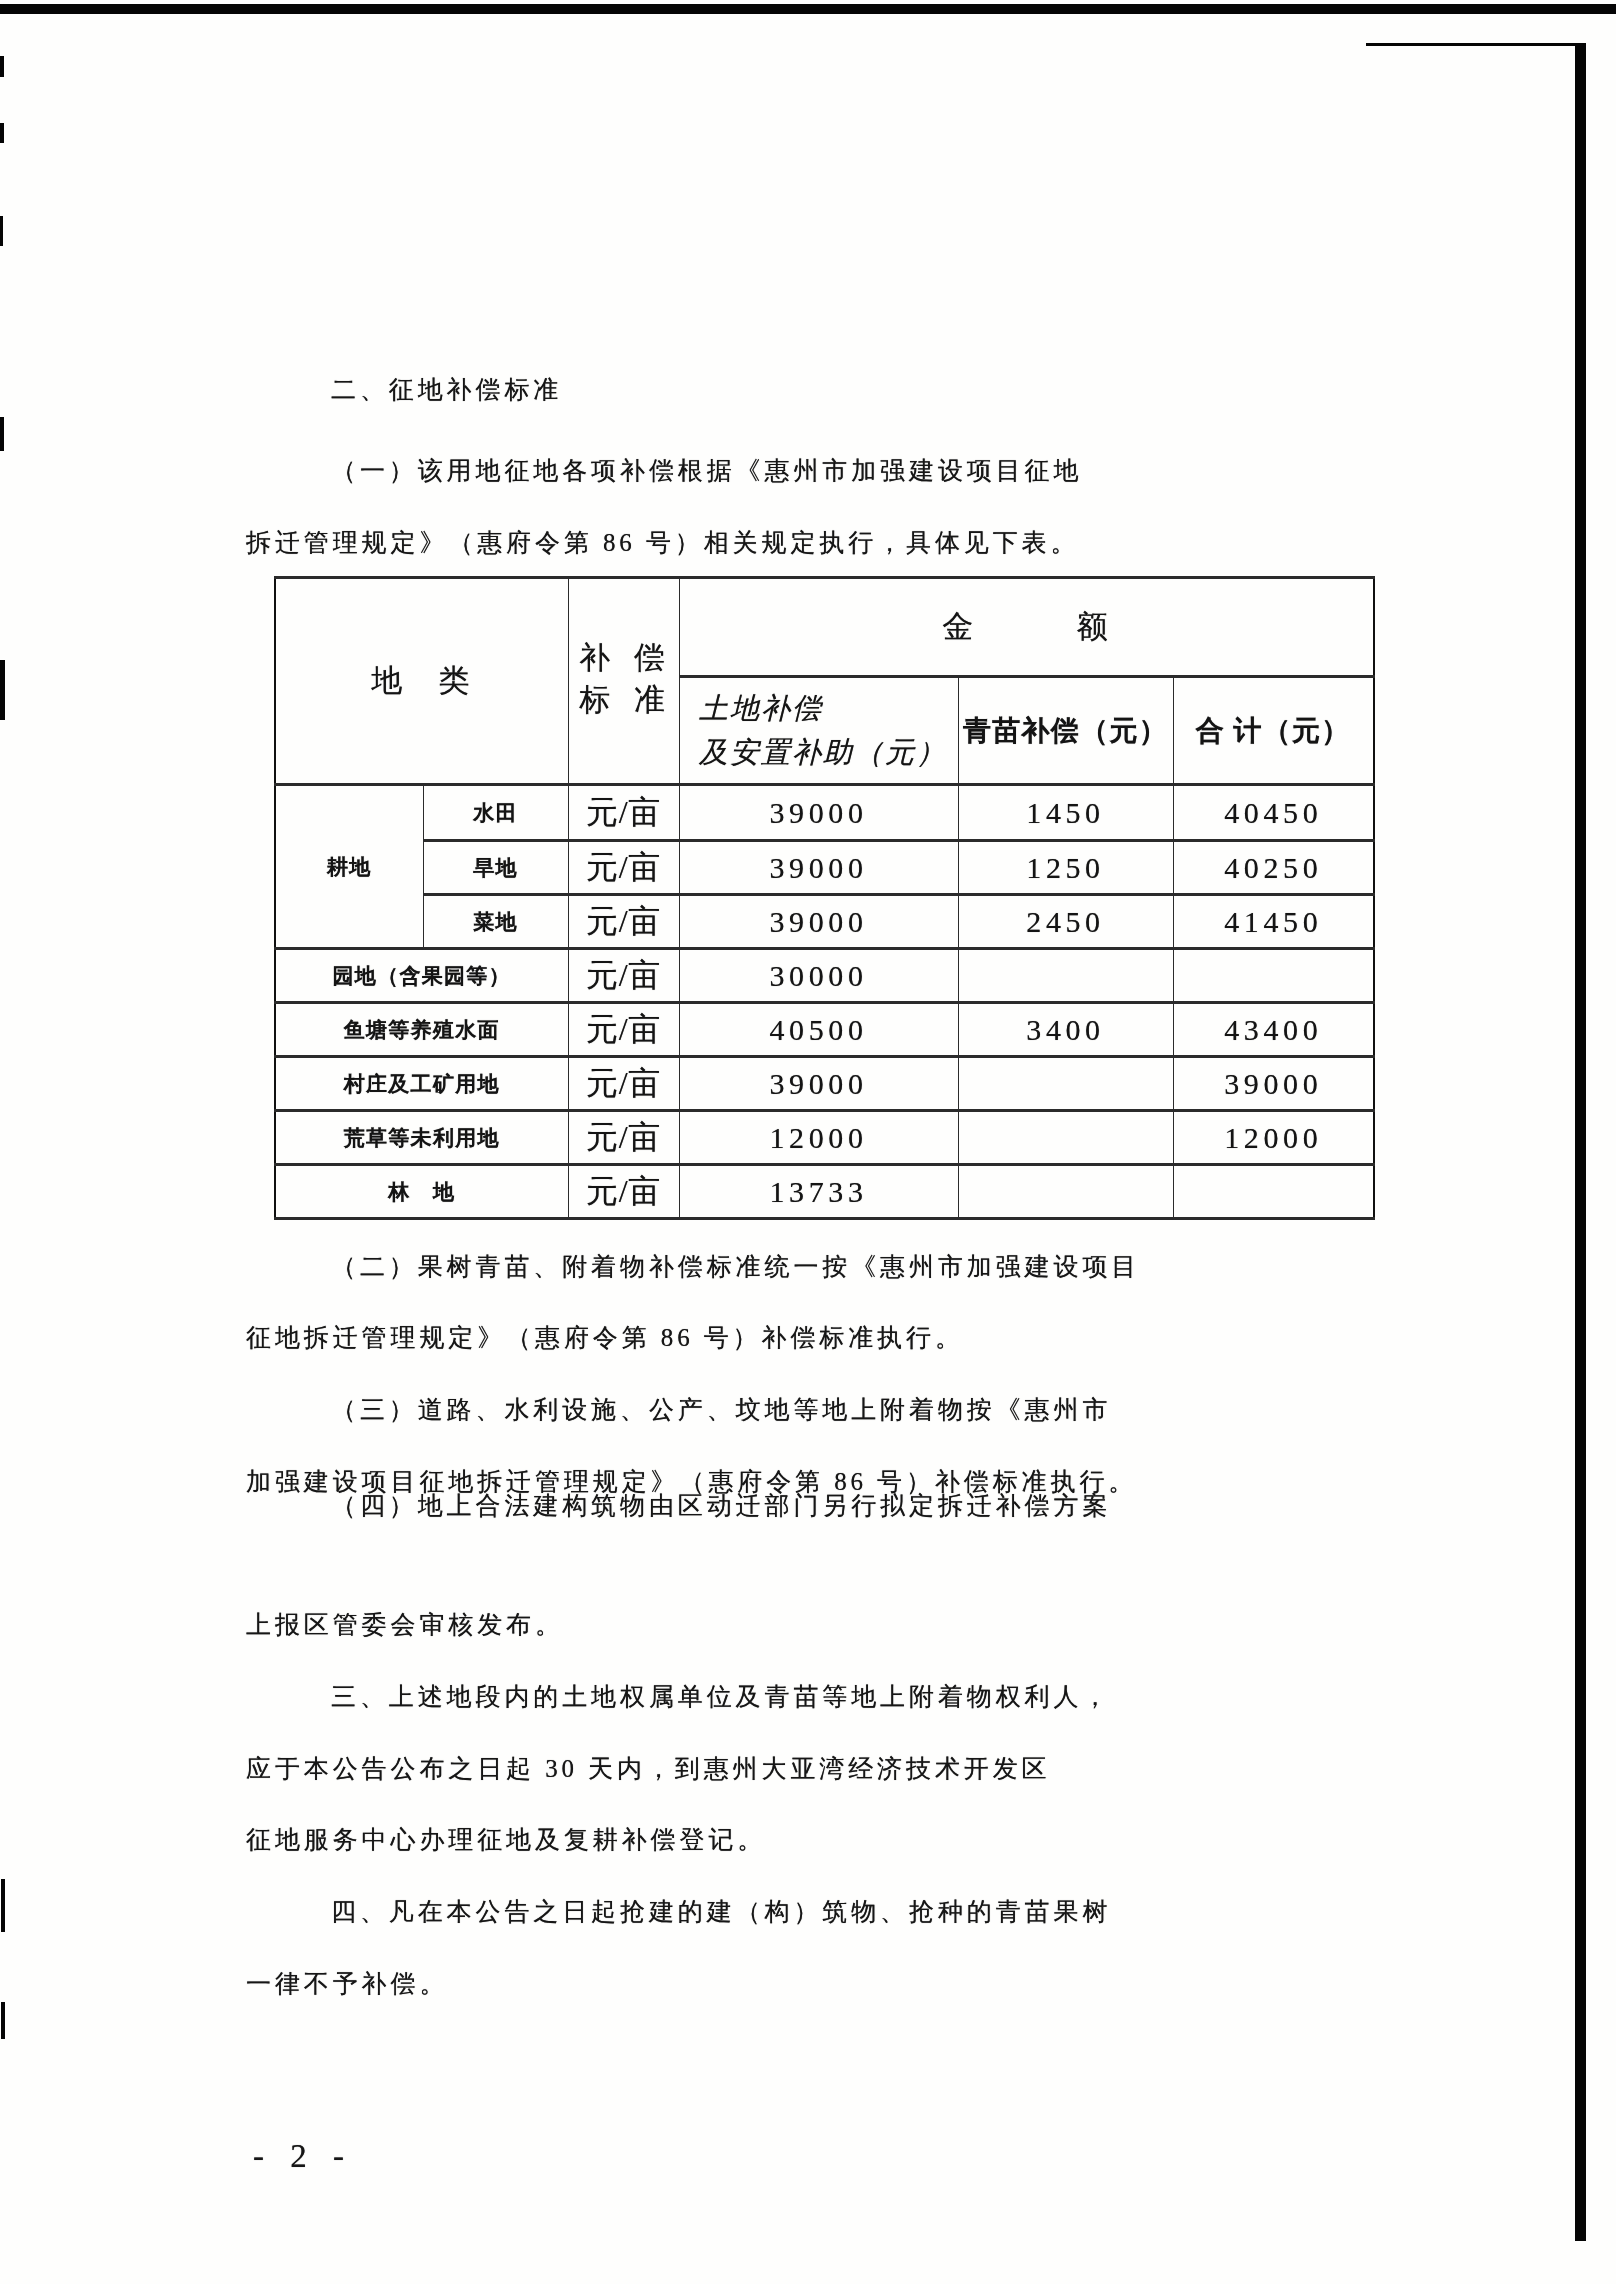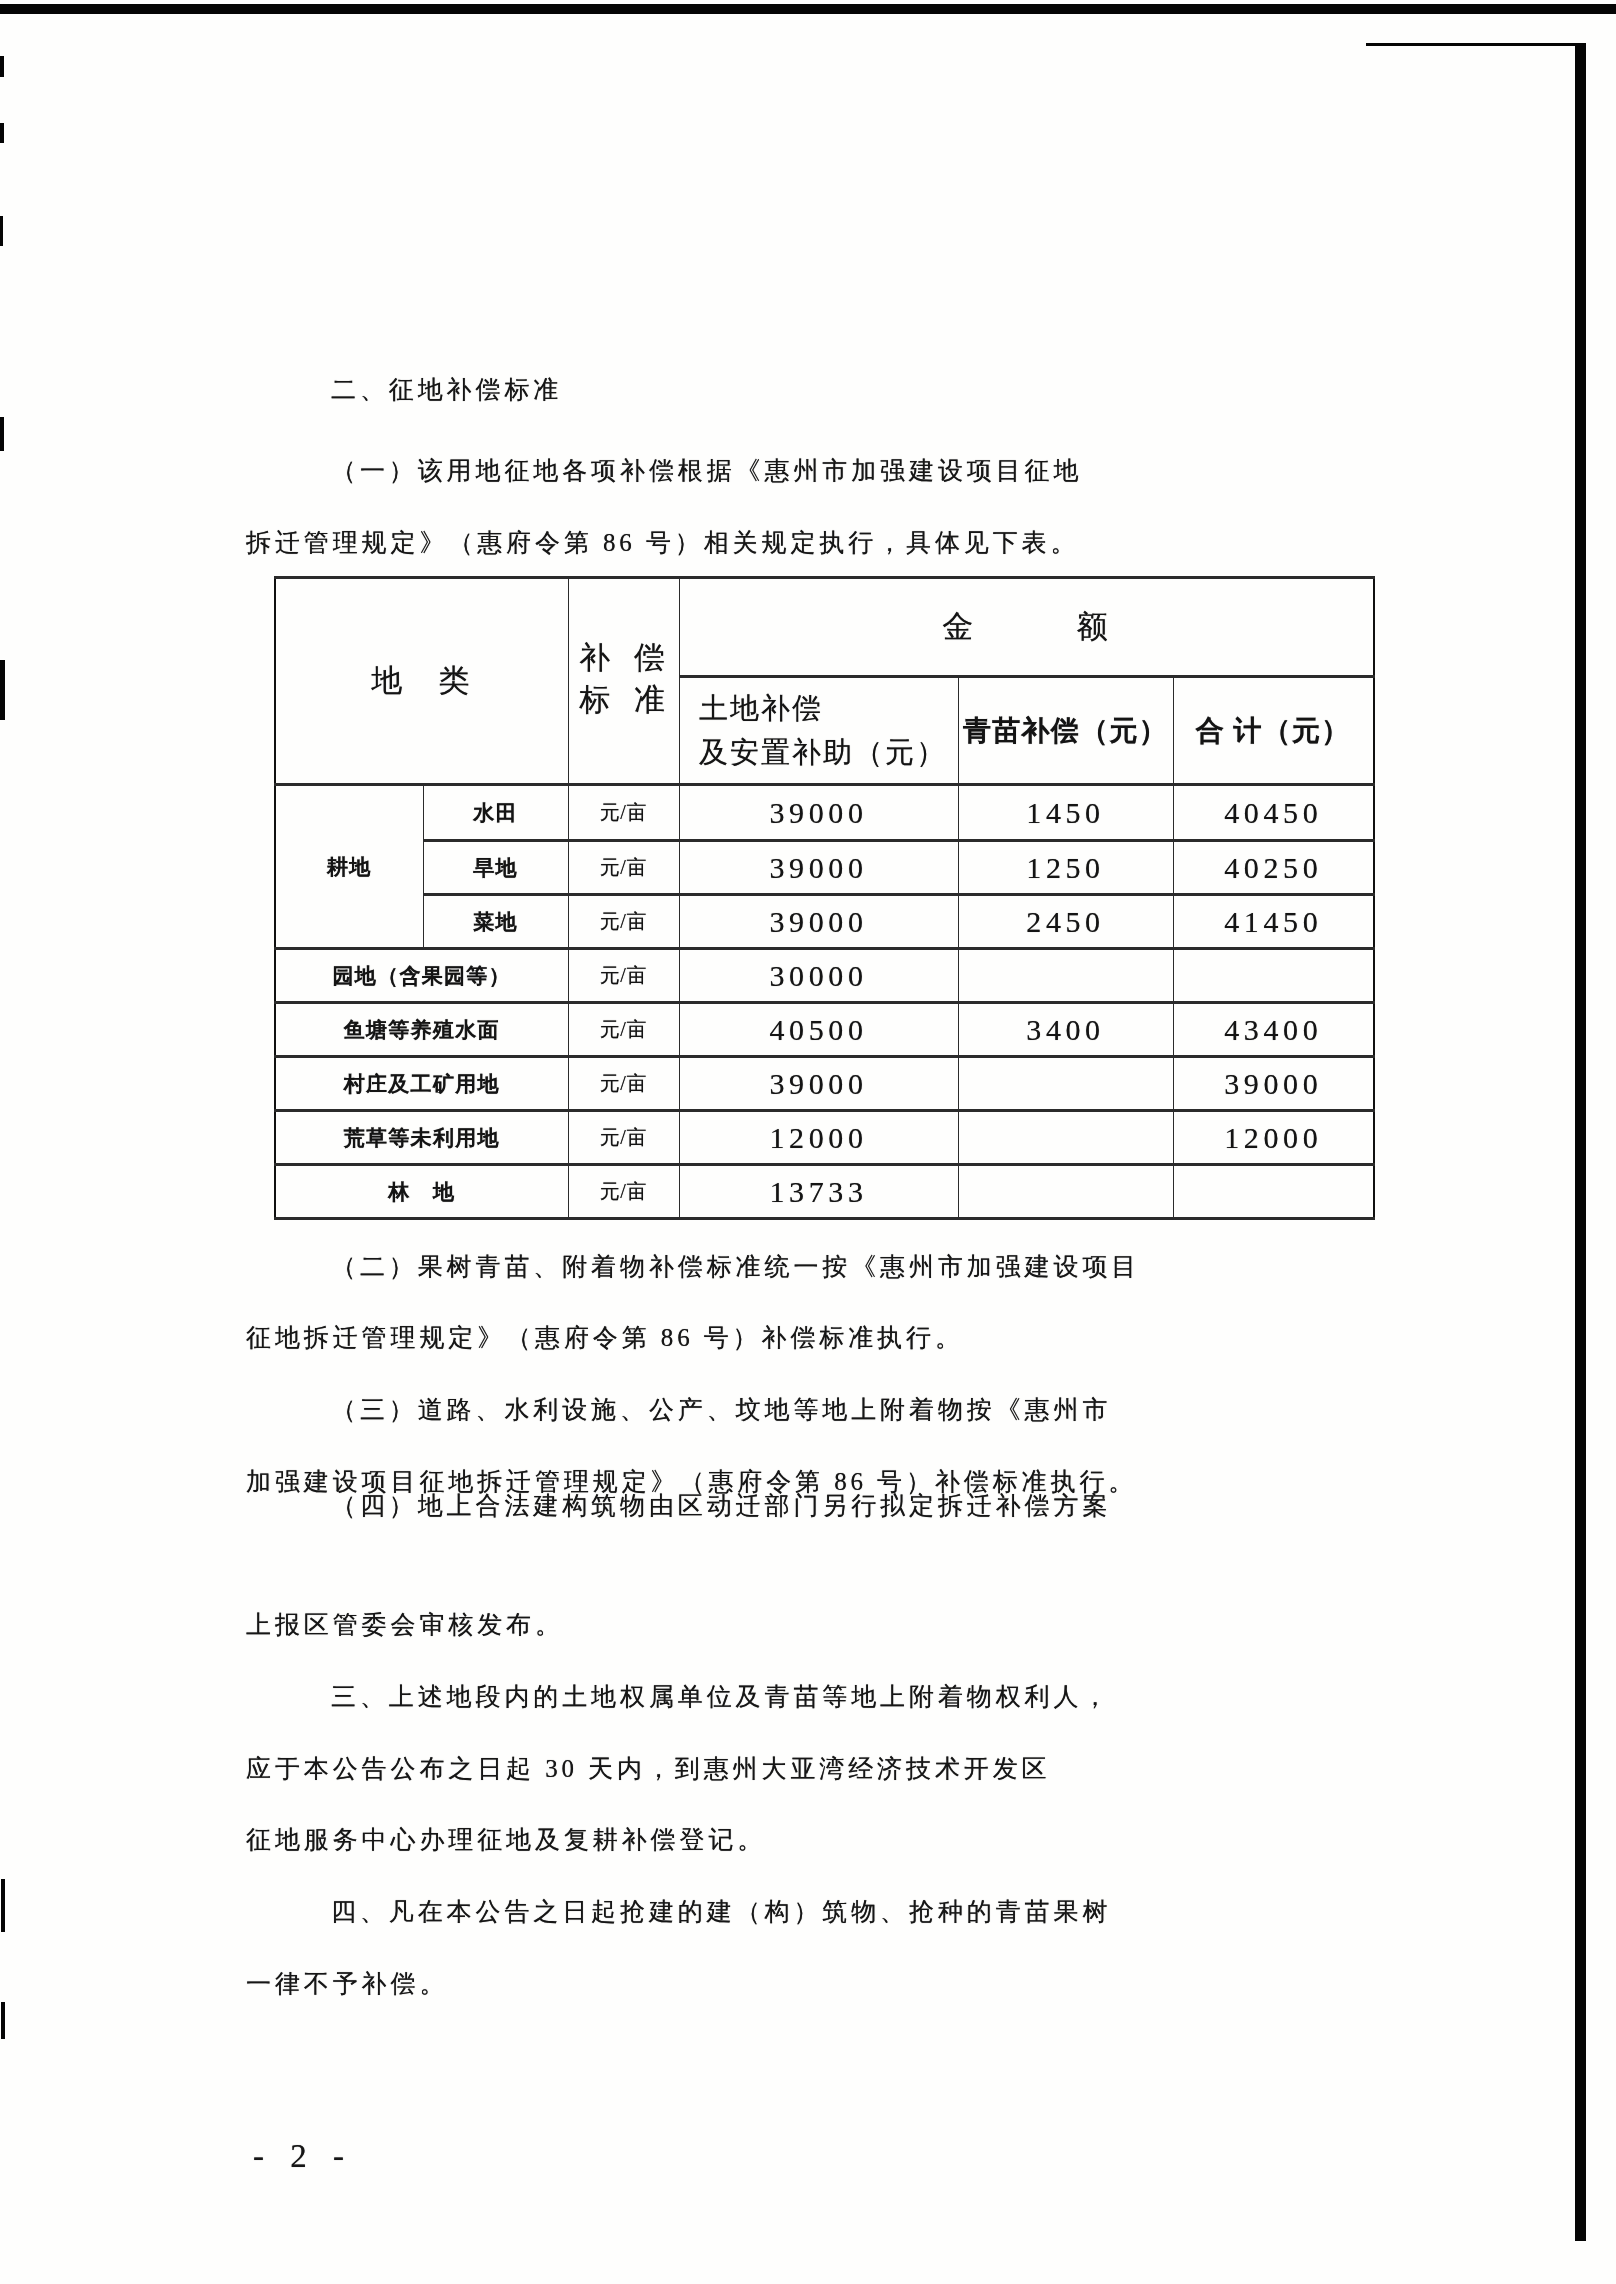--- a/index.html
+++ b/index.html
@@ -28,25 +28,25 @@
     border:2.6px solid #101010;
   }
   .comp td{
     border:1.3px solid #2b2b2b;border-top-width:3.3px;border-bottom-width:3.3px;
     text-align:center;vertical-align:middle;padding:0;
     font-size:31px;letter-spacing:2.6px;color:#141414;
     text-shadow:0 0 0.7px rgba(10,10,10,.65);
     overflow:hidden;white-space:nowrap;
   }
   .comp .hdr2{line-height:1.35;font-family:Liberation Mono, monospace;}
-  .comp .landcomp-hdr{text-align:left;padding-left:19.6px;font-size:29px;line-height:1.5;letter-spacing:2px;}
+  .comp .landcomp-hdr{text-align:left;padding-left:19.6px;font-size:29px;line-height:1.5;letter-spacing:2px;font-style:italic;}
   .comp .subhdr{font-size:28px;letter-spacing:1.3px;font-weight:bold;}
   .comp .num{font-size:30px;letter-spacing:4.6px;font-family:"Liberation Serif","DejaVu Serif",serif;}
   .comp .rowlabel{font-size:21px;letter-spacing:1.3px;font-weight:bold;}
-  .comp .unit{font-size:20px;letter-spacing:0.7px;}
+  .comp .unit{font-size:32px;letter-spacing:0.7px;}
 </style>
 </head>
 <body>
 
 <div class="artifact" style="left:0;top:3.9px;width:1617px;height:10.4px;"></div>
 <div class="artifact" style="left:1575px;top:43px;width:11px;height:2198px;"></div>
 <div class="artifact" style="left:1366px;top:43px;width:210px;height:2.6px;"></div>
 <div class="artifact" style="left:0;top:56px;width:3.9px;height:21px;"></div>
 <div class="artifact" style="left:0;top:123px;width:3.9px;height:19.6px;"></div>
 <div class="artifact" style="left:0;top:216px;width:3.3px;height:30px;"></div>

